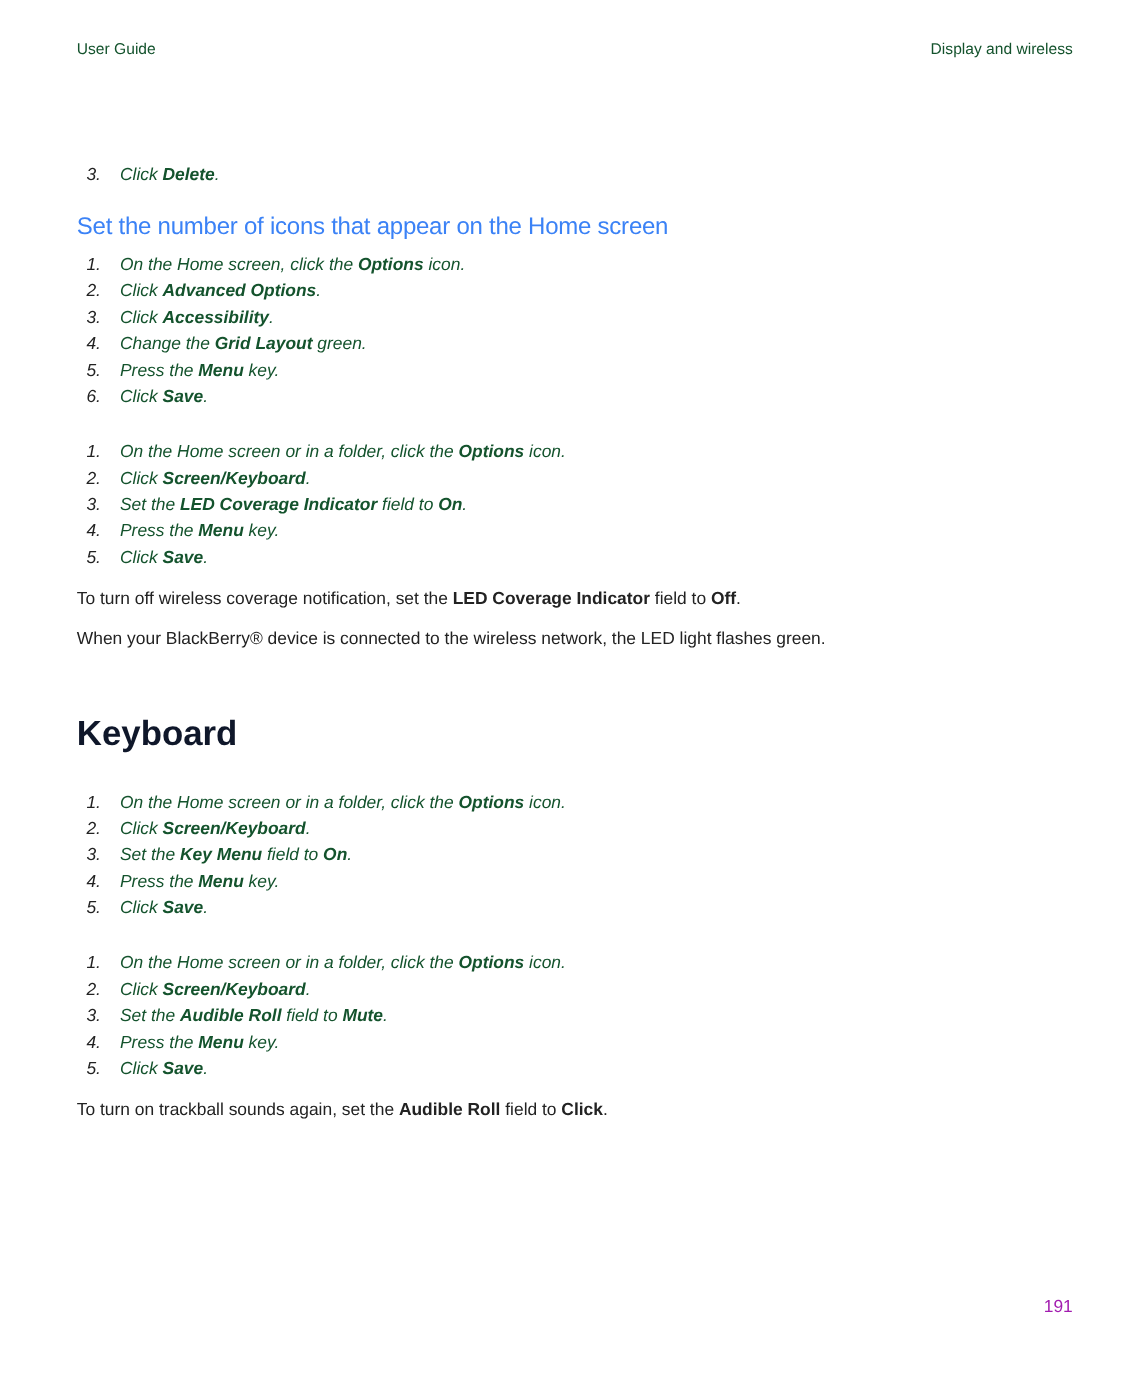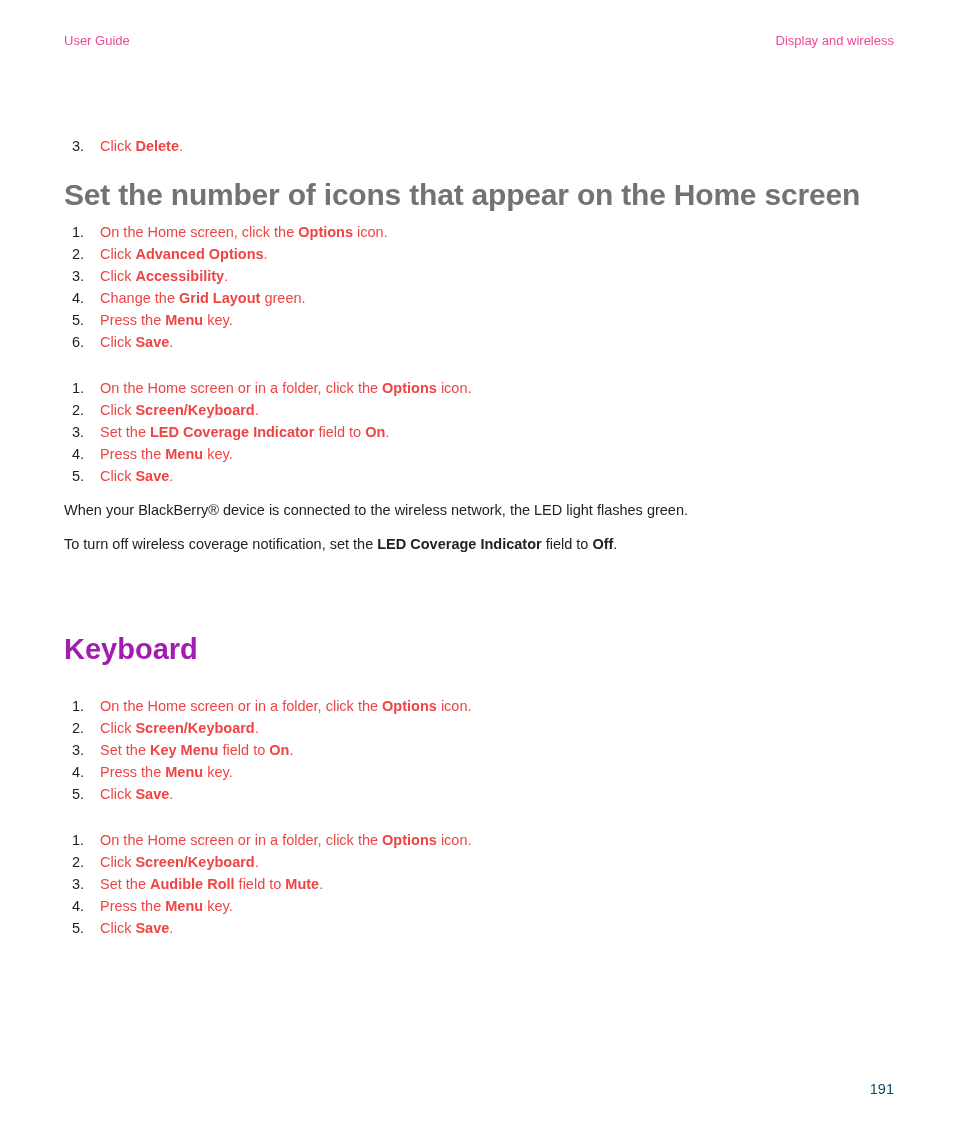--- a/index.html
+++ b/index.html
@@ -5,30 +5,30 @@
   * { margin: 0; padding: 0; box-sizing: border-box; }
   body {
     width: 954px;
     height: 1145px;
     background: #fff;
     font-family: "Segoe UI", "Myriad Pro", Arial, sans-serif;
     color: #222;
     position: relative;
     padding: 33px 60px 0 64px;
   }
-  .header { display: flex; justify-content: space-between; font-size: 13px; color: #ec4899; margin-bottom: 88px; }
+  .header { display: flex; justify-content: space-between; font-size: 13px; color: #14532d; margin-bottom: 88px; }
   .section { margin-bottom: 26px; }
-  h1 { font-size: 29px; font-weight: 700; color: #a21caf; margin-top: 78px; margin-bottom: 30px; letter-spacing: 0px; }
-  h2 { font-size: 30px; font-weight: 700; color: #737373; margin-bottom: 10px; margin-top: 22px; letter-spacing: -0.2px; }
+  h1 { font-size: 29px; font-weight: 700; color: #0f172a; margin-top: 52px; margin-bottom: 30px; letter-spacing: 0px; }
+  h2 { font-size: 20px; font-weight: 400; color: #3b82f6; margin-bottom: 10px; margin-top: 22px; letter-spacing: -0.2px; }
   ol { list-style: none; counter-reset: item; margin-left: 0; padding-left: 0; }
-  ol li { counter-increment: item; font-size: 14.5px; line-height: 1.38; color: #ef4444; padding-left: 36px; position: relative; margin-bottom: 2px; }
+  ol li { counter-increment: item; font-size: 14.5px; line-height: 1.38; color: #14532d; padding-left: 36px; position: relative; margin-bottom: 2px; font-style: italic; }
   ol li::before { content: counter(item) "."; position: absolute; left: 8px; top: 0; font-size: 14.5px; color: #222; }
   .para { font-size: 14.5px; line-height: 1.4; margin-top: 14px; margin-bottom: 0; }
   .b { font-weight: 700; }
-  .pagenum { position: absolute; bottom: 48px; right: 60px; font-size: 14.5px; color: #0c4a6e; }
+  .pagenum { position: absolute; bottom: 48px; right: 60px; font-size: 14.5px; color: #a21caf; }
   .frag { display: inline; }
 </style>
 </head>
 <body>
 
 <div class="header">
   <span>User Guide</span>
   <span>Display and wireless</span>
 </div>
 
@@ -50,37 +50,38 @@
       </ol>
     </div>
     <div class="section">
       <ol>
         <li><span class="frag">On the Home screen or in a folder, click the </span><span class="frag b">Options</span><span class="frag"> icon.</span></li>
         <li><span class="frag">Click </span><span class="frag b">Screen/Keyboard</span><span class="frag">.</span></li>
         <li><span class="frag">Set the </span><span class="frag b">LED Coverage Indicator</span><span class="frag"> field to </span><span class="frag b">On</span><span class="frag">.</span></li>
         <li><span class="frag">Press the </span><span class="frag b">Menu</span><span class="frag"> key.</span></li>
         <li><span class="frag">Click </span><span class="frag b">Save</span><span class="frag">.</span></li>
       </ol>
+      <div class="para"><span class="frag">To turn off wireless coverage notification, set the </span><span class="frag b">LED Coverage Indicator</span><span class="frag"> field to </span><span class="frag b">Off</span><span class="frag">.</span></div>
       <div class="para"><span class="frag">When your BlackBerry® device is connected to the wireless network, the LED light flashes green.</span></div>
-      <div class="para"><span class="frag">To turn off wireless coverage notification, set the </span><span class="frag b">LED Coverage Indicator</span><span class="frag"> field to </span><span class="frag b">Off</span><span class="frag">.</span></div>
     </div>
     <h1>Keyboard</h1>
     <div class="section">
       <ol>
         <li><span class="frag">On the Home screen or in a folder, click the </span><span class="frag b">Options</span><span class="frag"> icon.</span></li>
         <li><span class="frag">Click </span><span class="frag b">Screen/Keyboard</span><span class="frag">.</span></li>
         <li><span class="frag">Set the </span><span class="frag b">Key Menu</span><span class="frag"> field to </span><span class="frag b">On</span><span class="frag">.</span></li>
         <li><span class="frag">Press the </span><span class="frag b">Menu</span><span class="frag"> key.</span></li>
         <li><span class="frag">Click </span><span class="frag b">Save</span><span class="frag">.</span></li>
       </ol>
     </div>
     <div class="section">
       <ol>
         <li><span class="frag">On the Home screen or in a folder, click the </span><span class="frag b">Options</span><span class="frag"> icon.</span></li>
         <li><span class="frag">Click </span><span class="frag b">Screen/Keyboard</span><span class="frag">.</span></li>
         <li><span class="frag">Set the </span><span class="frag b">Audible Roll</span><span class="frag"> field to </span><span class="frag b">Mute</span><span class="frag">.</span></li>
         <li><span class="frag">Press the </span><span class="frag b">Menu</span><span class="frag"> key.</span></li>
         <li><span class="frag">Click </span><span class="frag b">Save</span><span class="frag">.</span></li>
       </ol>
+      <div class="para"><span class="frag">To turn on trackball sounds again, set the </span><span class="frag b">Audible Roll</span><span class="frag"> field to </span><span class="frag b">Click</span><span class="frag">.</span></div>
     </div>
   </div>
 
 <div class="pagenum">191</div>
 
 </body></html>

